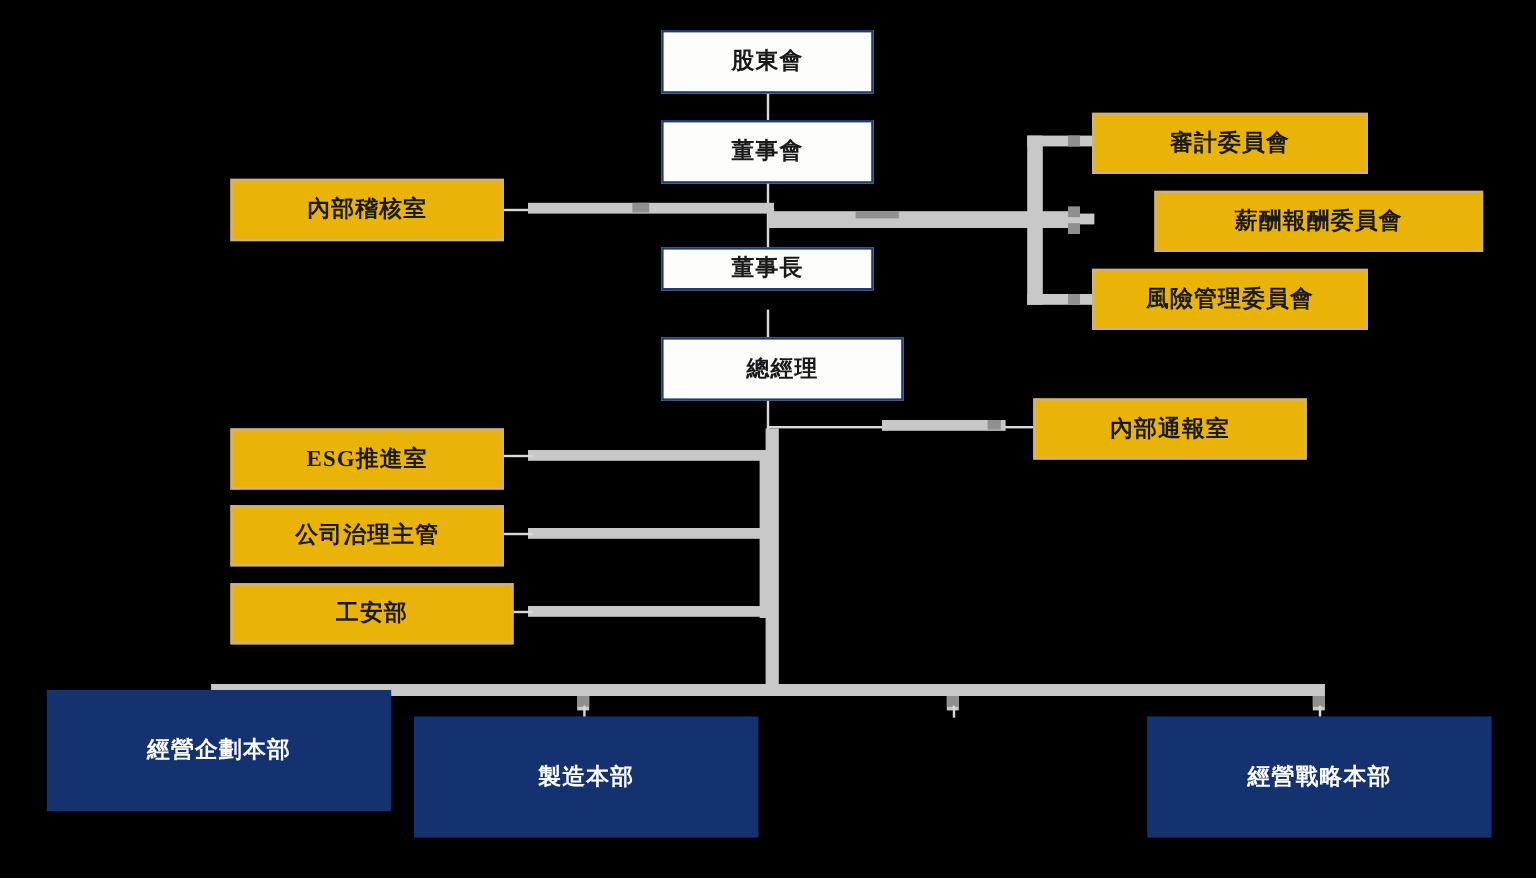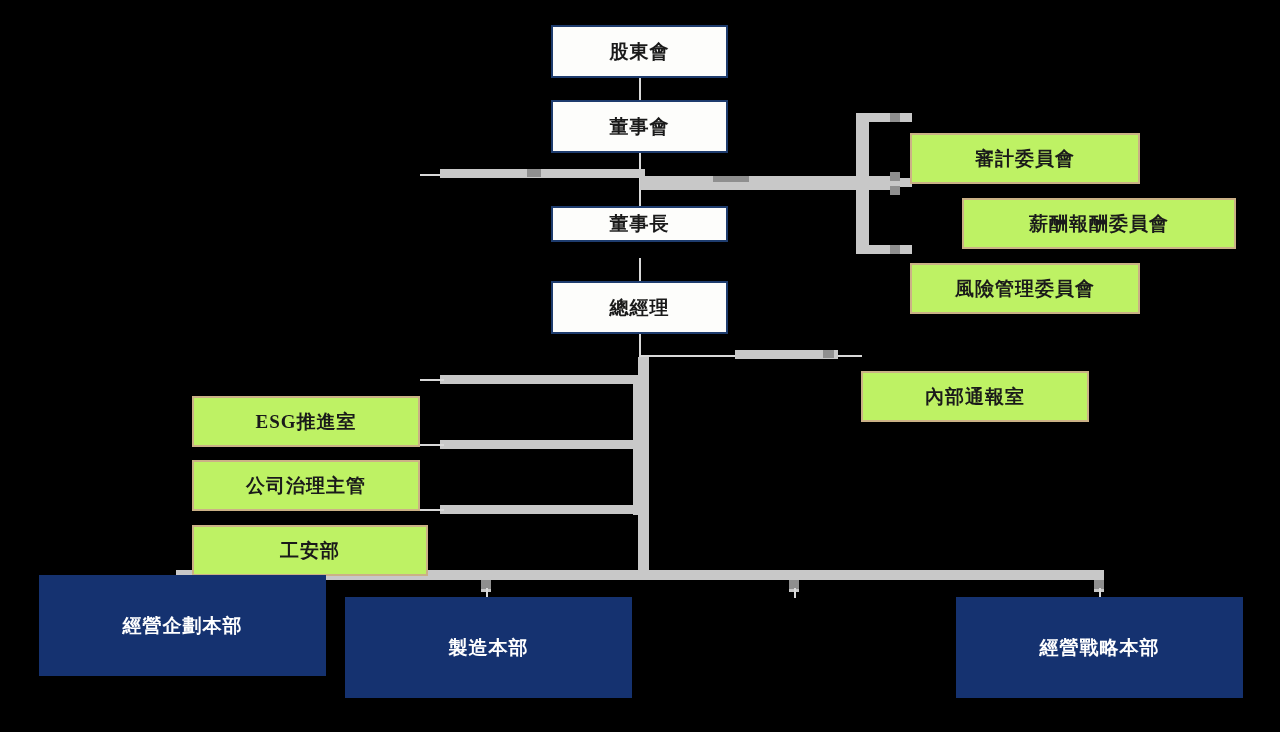--- a/index.html
+++ b/index.html
@@ -55,27 +55,26 @@
     background: #fdfdfb;
     border: 2px solid #1e3c6e;
     color: #1a1a1a;
     font-size: 19px;
     font-weight: 700;
     letter-spacing: 1px;
   }
 
   
   .node--gold {
-    background: #bef264;
+    background: #eab308;
     border: 2px solid #cbb186;
     color: #1a1a1a;
     font-size: 19px;
     font-weight: 700;
     letter-spacing: 1px;
-    margin-top: 39px;
   }
 
   
   .node--division {
     background: #153270;
     border: none;
     color: #ffffff;
     font-size: 19px;
     font-weight: 700;
     letter-spacing: 1px;
@@ -155,24 +154,27 @@
   </div>
 
   <div class="node node--spine" style="left:551px; top:100px; width:177px; height:53px;">
     <span class="node-label">董事會</span>
   </div>
 
   <div class="node node--spine" style="left:551px; top:206px; width:177px; height:36px;">
     <span class="node-label">董事長</span>
   </div>
 
-  <div class="node node--spine" style="left:551px; top:281px; width:177px; height:53px;">
+  <div class="node node--spine" style="left:551px; top:281px; width:202px; height:53px;">
     <span class="node-label">總經理</span>
   </div>
 
+  <div class="node node--gold" style="left:192px; top:149px; width:228px; height:52px;">
+    <span class="node-label">內部稽核室</span>
+  </div>
 
   <div class="node node--gold" style="left:910px; top:94px; width:230px; height:51px;">
     <span class="node-label">審計委員會</span>
   </div>
 
   <div class="node node--gold" style="left:962px; top:159px; width:274px; height:51px;">
     <span class="node-label">薪酬報酬委員會</span>
   </div>
 
   <div class="node node--gold" style="left:910px; top:224px; width:230px; height:51px;">

